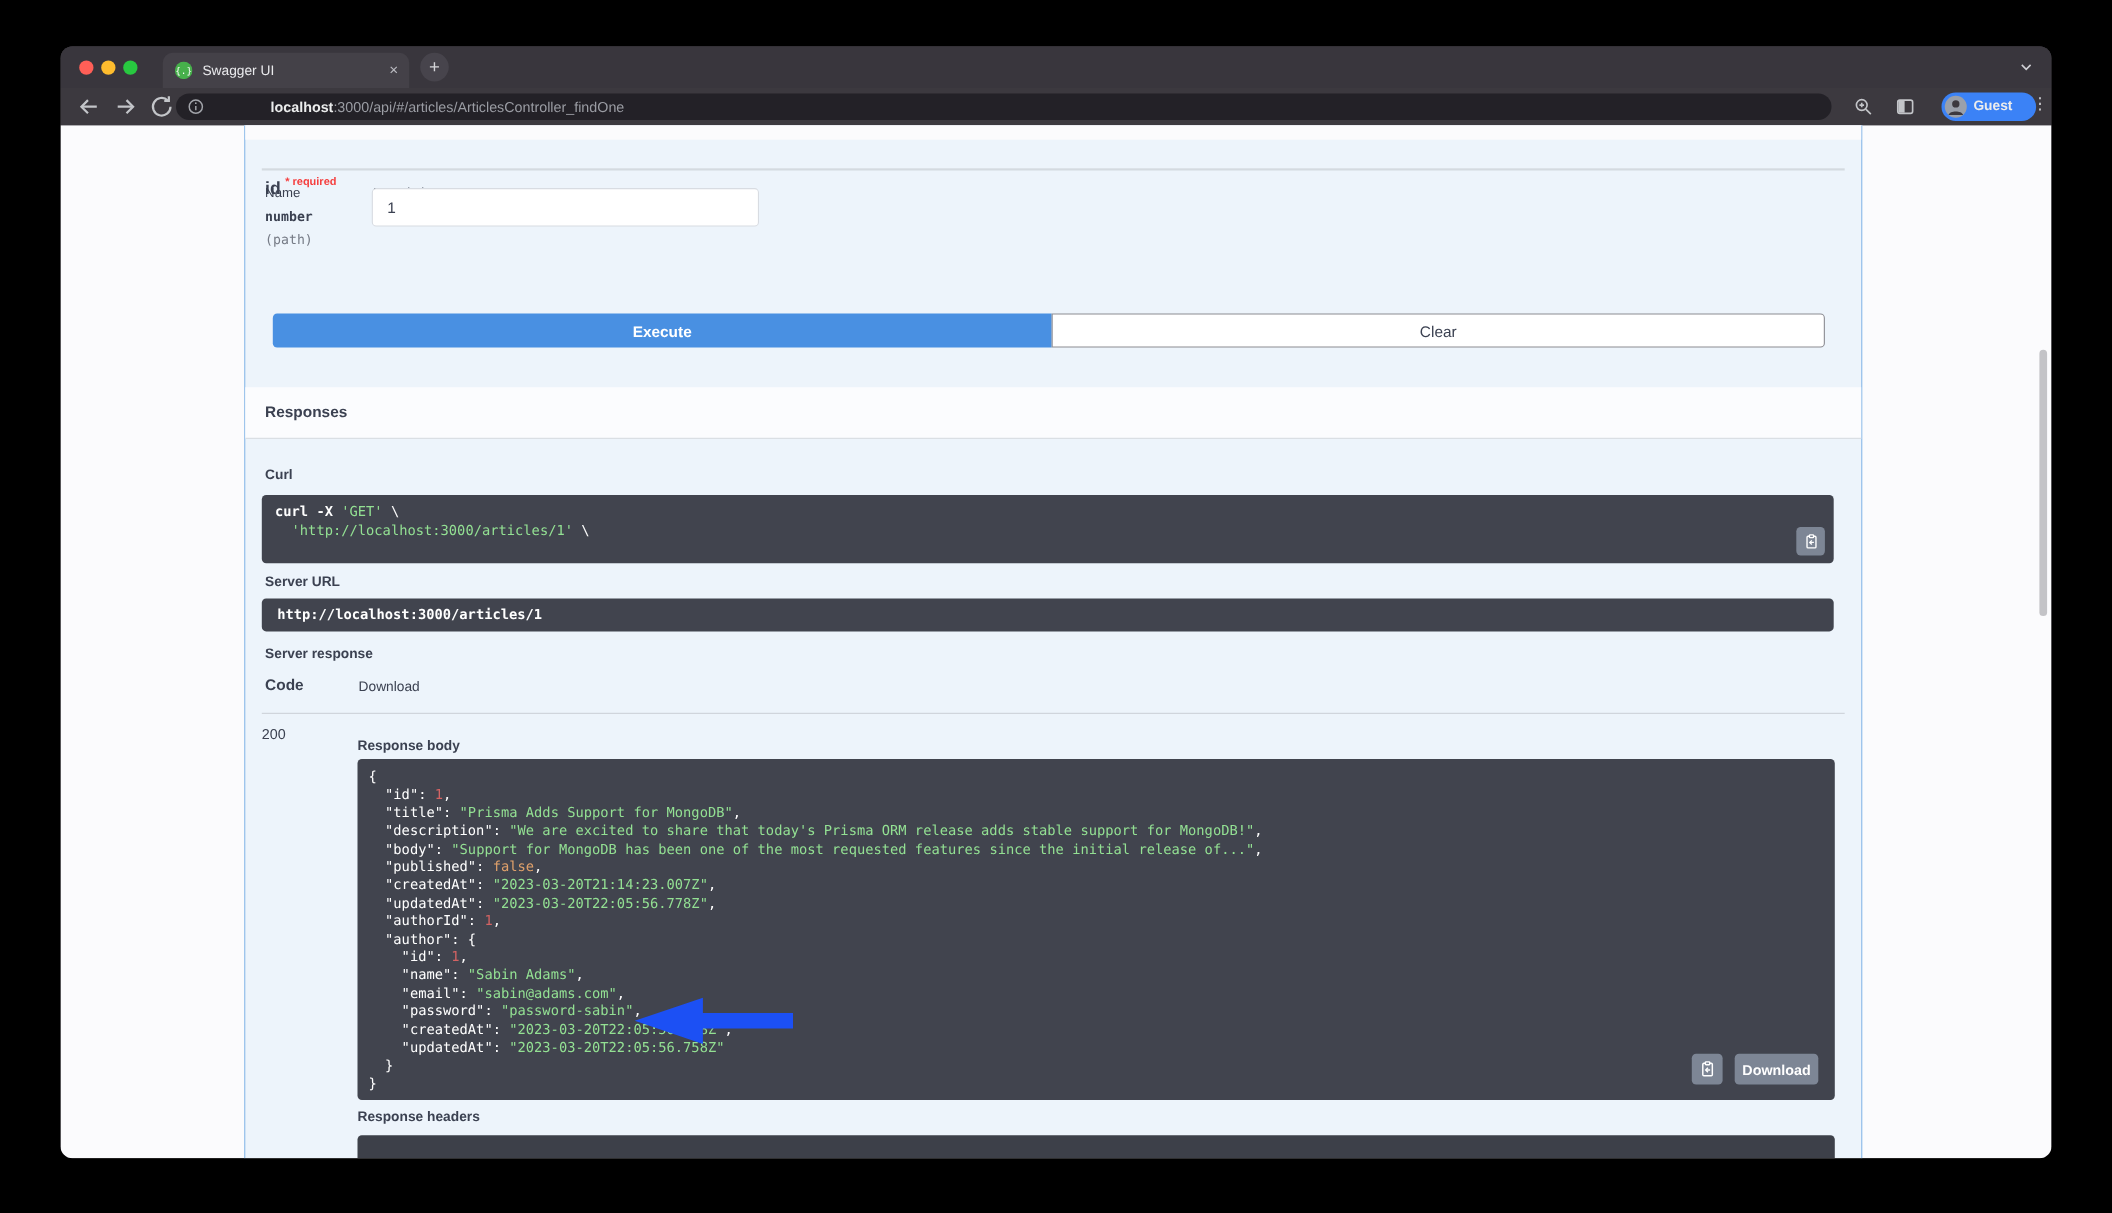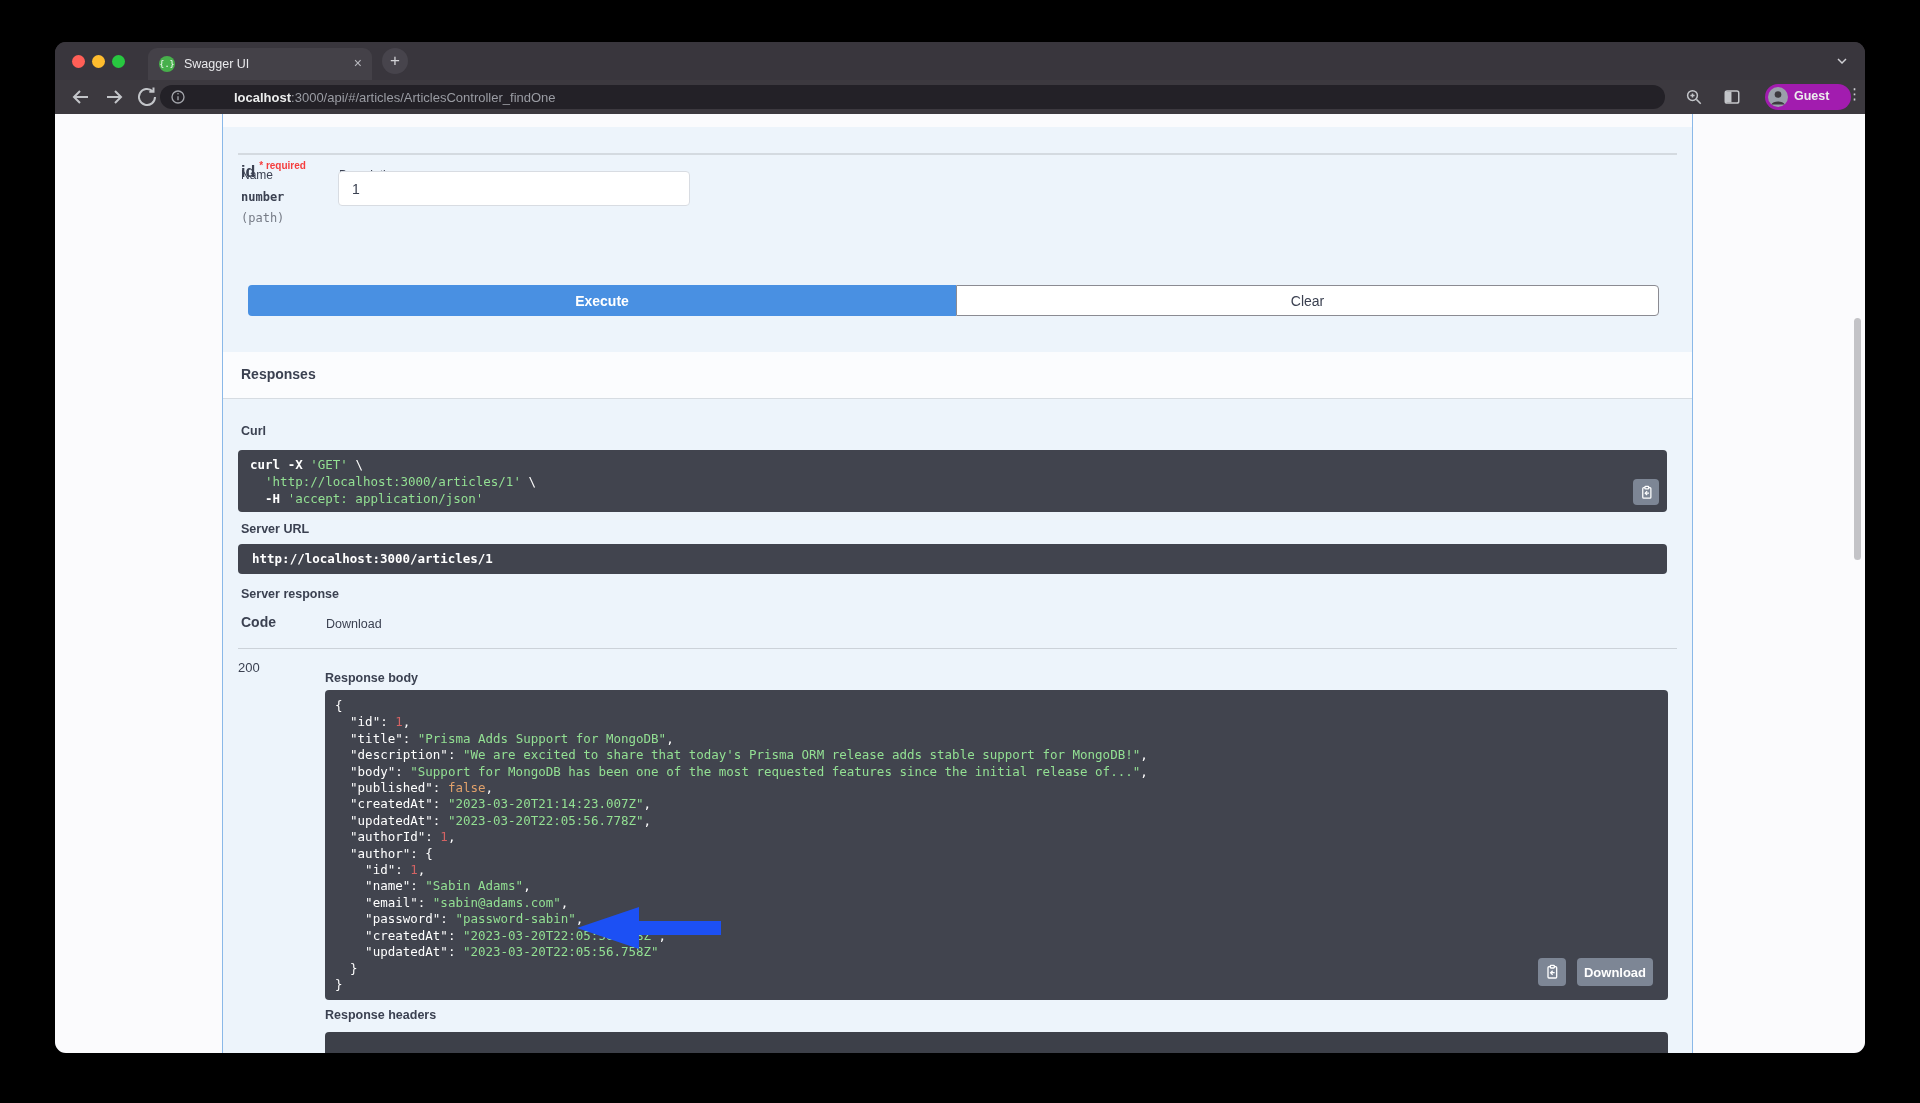--- a/index.html
+++ b/index.html
@@ -17,24 +17,24 @@
   #tab .close{position:absolute;right:10px;top:7px;font-size:14px;color:#b9b9bf;cursor:default;}
   #newtab{position:absolute;left:327px;top:6px;width:26px;height:26px;border-radius:50%;
     background:#47444c;color:#d4d4d8;font-size:17px;line-height:25px;text-align:center;}
   #tab-chevron{position:absolute;left:1779px;top:11px;color:#cfcfd4;}
   
   #toolbar{position:absolute;left:0;top:38px;width:100%;height:34px;background:#3c393f;}
   .navicon{position:absolute;top:5px;width:24px;height:24px;color:#c3c5c9;}
   #urlpill{position:absolute;left:105px;top:5px;width:1505px;height:24px;border-radius:12px;
     background:#232127;}
   #urlpill .info{position:absolute;left:10px;top:4px;width:16px;height:16px;color:#a2a4aa;}
-  #urlpill .url{position:absolute;left:34px;top:4.5px;font-size:13px;color:#9a9ca3;white-space:nowrap;padding-left:40px;}
+  #urlpill .url{position:absolute;left:46px;top:4.5px;font-size:13px;color:#9a9ca3;white-space:nowrap;padding-left:40px;}
   #urlpill .url b{color:#eceded;font-weight:600;}
   #guest{position:absolute;left:1710px;top:4px;width:86px;height:26px;border-radius:13px;
-    background:#a21caf;}
+    background:#3b82f6;}
   #guest .av{position:absolute;left:3px;top:3px;width:20px;height:20px;border-radius:50%;
     background:#9aa0aa;color:#3c393f;}
   #guest .gl{position:absolute;left:29px;top:5px;font-size:12.5px;font-weight:600;color:#eceded;}
   #dots{position:absolute;left:1792px;top:5px;font-size:15px;color:#cfcfd4;letter-spacing:0;}
   
   #content{position:absolute;left:0;top:72px;width:100%;height:939px;background:#fbfbfd;}
   #scrollthumb{position:absolute;left:1799px;top:204px;width:7px;height:242px;border-radius:4px;
     background:#c3c3c7;}
   #opblock{position:absolute;left:167px;top:0;width:1469px;height:939px;background:#edf4fb;
     border-left:1px solid #8ab8e8;border-right:1px solid #8ab8e8;}
@@ -195,21 +195,20 @@
         <button class="graybtn" id="curl-copy" style="position:absolute;">
           <svg width="15" height="15" viewBox="0 0 24 24" fill="none" stroke="#fff" stroke-width="2" style="margin:auto">
               <rect x="6" y="4" width="13" height="17" rx="1.5"></rect>
               <rect x="9.5" y="2" width="6" height="4" rx="1" fill="#7d8695"></rect>
               <path d="M16 13h-5.5"></path>
               <path d="M13 10l-3 3 3 3"></path>
             </svg>
         </button>
       <div class="cl"><span class="tk-b">curl -X </span><span class="tk-s">'GET'</span><span class="tk-p"> \</span></div>
           <div class="cl"><span class="tk-s">  'http://localhost:3000/articles/1'</span><span class="tk-p"> \</span></div>
-          <div class="cl"><span class="tk-b">  -H </span><span class="tk-s">'accept: application/json'</span></div>
         </div>
 
       <span class="lbl" style="left:18px;top:408px">Server URL</span>
       <div class="codeblock" id="requrl-block">http://localhost:3000/articles/1</div>
 
       <span class="lbl" style="left:18px;top:473px">Server response</span>
       <span class="lbl" style="left:18px;top:500px;font-size:14px">Code</span>
       <span class="lbl" style="left:103px;top:503px;font-weight:400">Download</span>
       <div class="hr" style="left:15px;top:534px;width:1439px;height:1px;background:#ccd2d9"></div>
 

